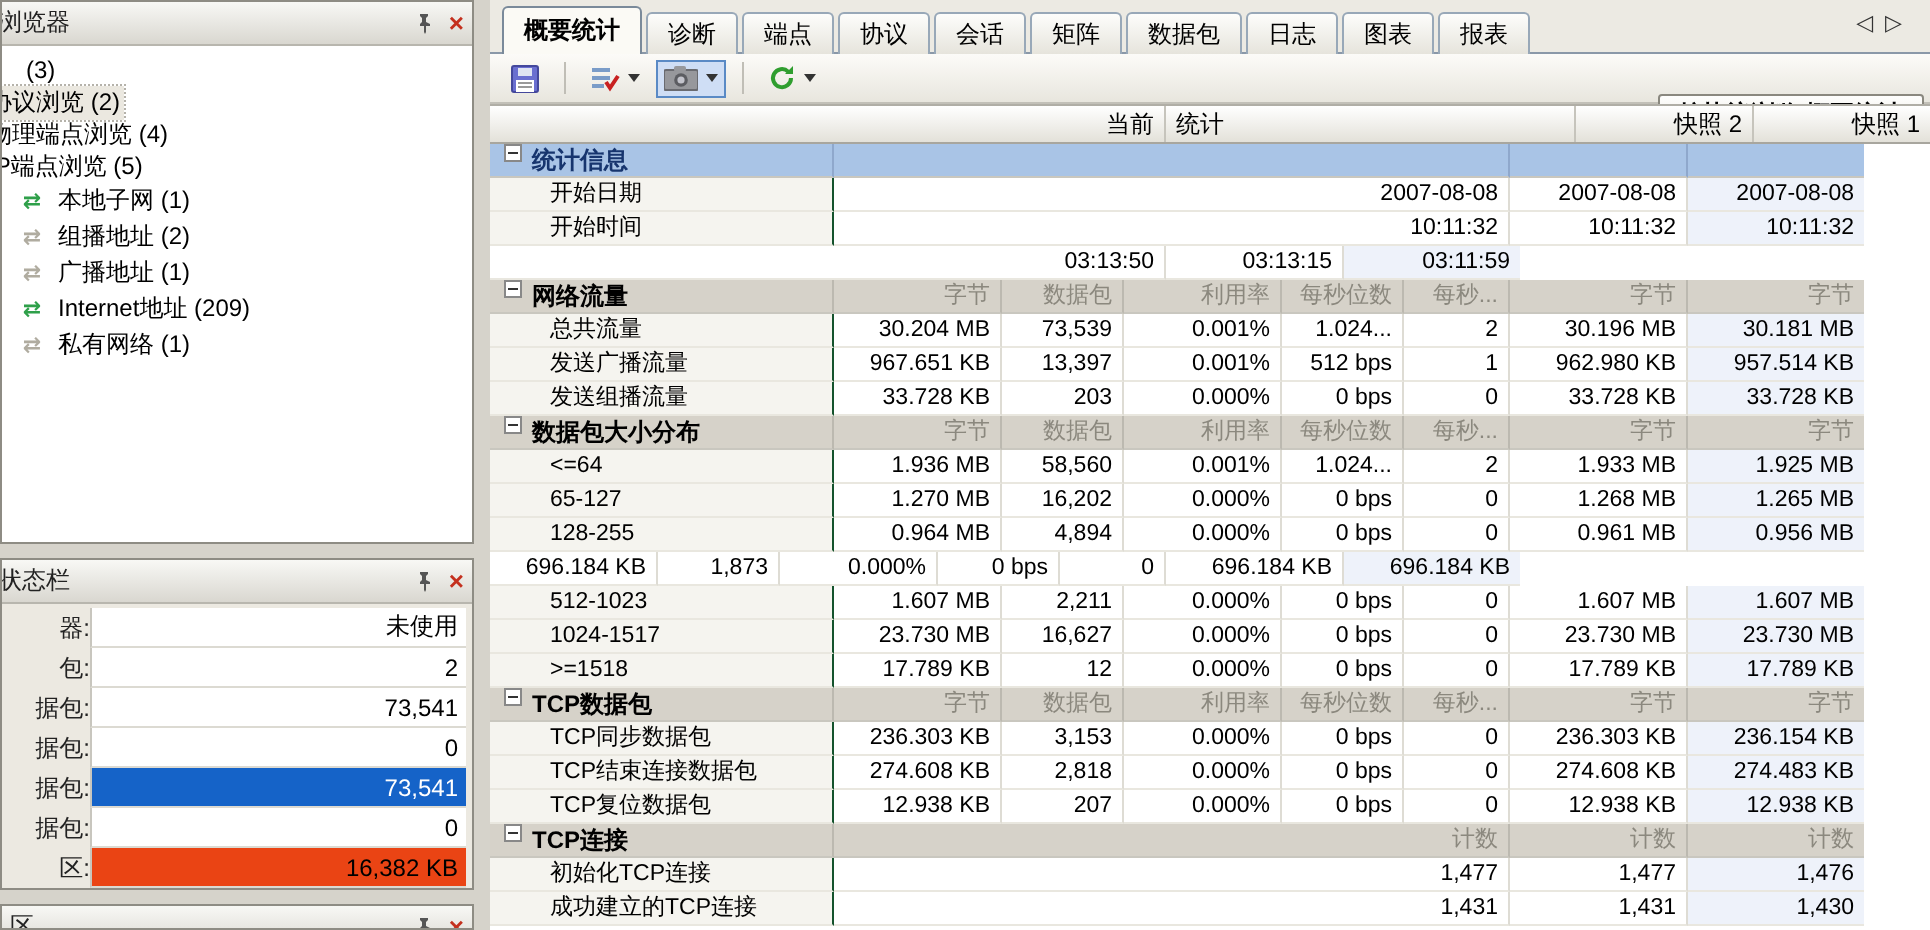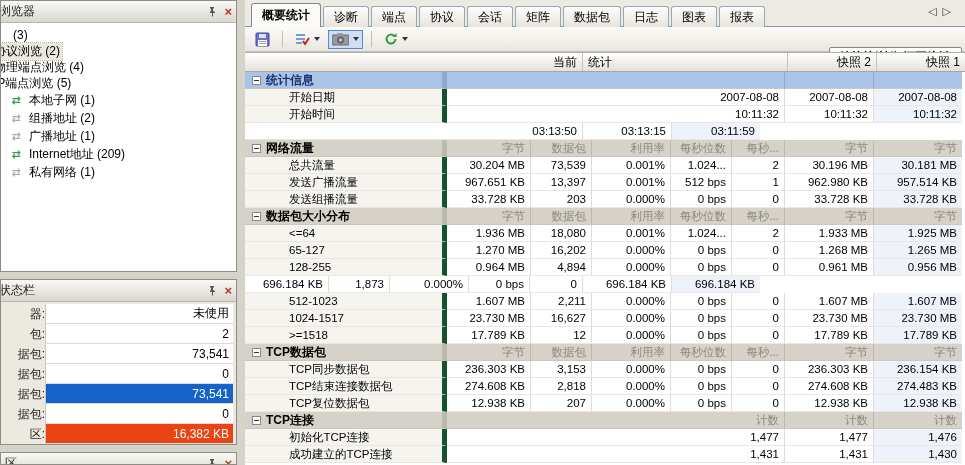--- a/index.html
+++ b/index.html
@@ -30,21 +30,21 @@
   .tree-icon { width:16px; font-size:11px; font-weight:bold; margin-right:3px; text-align:center; }
   .tree-icon.green { color:#2fa04a; }
   .tree-icon.gray { color:#b0aca0; }
 
   .status-rows { background:#ece9e1; height:calc(100% - 22px); padding-top:2px; }
   .s-row { display:flex; height:20px; align-items:stretch; }
   .s-label { width:44px; overflow:hidden; display:flex; justify-content:flex-end; align-items:center; color:#222; }
   .s-val { flex:1; margin-right:3px; background:#fff; border-bottom:1px solid #dcdad2; border-left:1px solid #c8c6be;
            display:flex; justify-content:flex-end; align-items:center; padding-right:4px; }
   .s-val.bar-blue { background:#1563c8; color:#fff; }
-  .s-val.bar-red  { background:#ea4414; color:#ffffff; }
+  .s-val.bar-red  { background:#ea4414; color:#000000; }
 
   
   .main { position:absolute; left:245px; top:0; width:720px; height:465px; background:#efede6; }
   .tabbar { position:relative; height:27px; border-bottom:1px solid #8a98a8; background:#eceae3; }
   .tabs { position:absolute; left:6px; bottom:-1px; display:flex; align-items:flex-end; }
   .tab { height:21px; line-height:20px; padding:0 10px; margin-right:2px; font-size:12px; white-space:nowrap;
          border:1px solid #98a8b8; border-bottom:none; border-radius:3px 3px 0 0;
          background:linear-gradient(#fdfdfb,#e6e4dc); cursor:default; }
   .tab.active { height:24px; line-height:22px; font-weight:bold; background:#fbfaf5; border-color:#7a8a9a; }
   .tab-arrows { position:absolute; right:8px; top:5px; font-size:11px; color:#333; letter-spacing:6px; }
@@ -61,22 +61,22 @@
 
   
   .grid { position:absolute; top:52px; left:0; width:720px; bottom:0; background:#fff; border-top:1px solid #b0aea6; font-size:11.5px; }
   .row { display:flex; height:17px; line-height:16px; }
   .g-header { display:flex; height:19px; line-height:18px; background:linear-gradient(#ffffff,#e3e1d9);
               border-bottom:1px solid #a8a69e; font-size:12px; }
   .gh { border-right:1px solid #c6c4bc; padding:0 5px; white-space:nowrap; overflow:hidden; }
   .gh.lab { width:205px; } .gh.cur { width:338px; text-align:right; } .gh.s2 { width:89px; text-align:right; } .gh.s1 { width:88px; text-align:right; border-right:none; }
 
   .cell { border-right:1px solid #dedcd4; border-bottom:1px solid #e9e7df; white-space:nowrap; overflow:hidden; }
-  .cell.lab { width:202px; padding-left:4px; border-right:5px solid #14532d; background:#f5f4ef; display:flex; align-items:center; }
-  .cell.lab.indent { padding-left:44px; }
+  .cell.lab { width:172px; padding-left:4px; border-right:1px solid #14532d; background:#f5f4ef; display:flex; }
+  .cell.lab.indent { padding-left:30px; }
   .c1{width:84px} .c2{width:61px} .c3{width:79px} .c4{width:61px} .c5{width:53px}
   .cspan{width:338px} .cs2{width:89px} .cs1{width:88px; border-right:none;}
   .num { text-align:right; padding-right:5px; }
   .row.data .cs1 { background:#eef2fa; }
 
   .row.group .cell { border-bottom:1px solid #c9c7bf; }
   .row.group.blue .cell { background:#a9c4e6; border-right-color:#8fa8cc; }
   .row.group.blue .gname { color:#17356e; font-weight:bold; font-size:12px; }
   .row.group.gray .cell { background:#d6d2c9; border-right-color:#bcb9b0; }
   .row.group.gray .gname { color:#000000; font-weight:bold; font-size:12px; }
@@ -334,21 +334,21 @@
           <div class="cell num sub c2">数据包</div>
           <div class="cell num sub c3">利用率</div>
           <div class="cell num sub c4">每秒位数</div>
           <div class="cell num sub c5">每秒...</div>
           <div class="cell num sub cs2">字节</div>
           <div class="cell num sub cs1">字节</div>
         </div>
         <div class="row data">
           <div class="cell lab indent">&lt;=64</div>
           <div class="cell num c1">1.936 MB</div>
-          <div class="cell num c2">18,080</div>
+          <div class="cell num c2">58,560</div>
           <div class="cell num c3">0.001%</div>
           <div class="cell num c4">1.024...</div>
           <div class="cell num c5">2</div>
           <div class="cell num cs2">1.933 MB</div>
           <div class="cell num cs1">1.925 MB</div>
         </div>
         <div class="row data">
           <div class="cell lab indent">65-127</div>
           <div class="cell num c1">1.270 MB</div>
           <div class="cell num c2">16,202</div>

